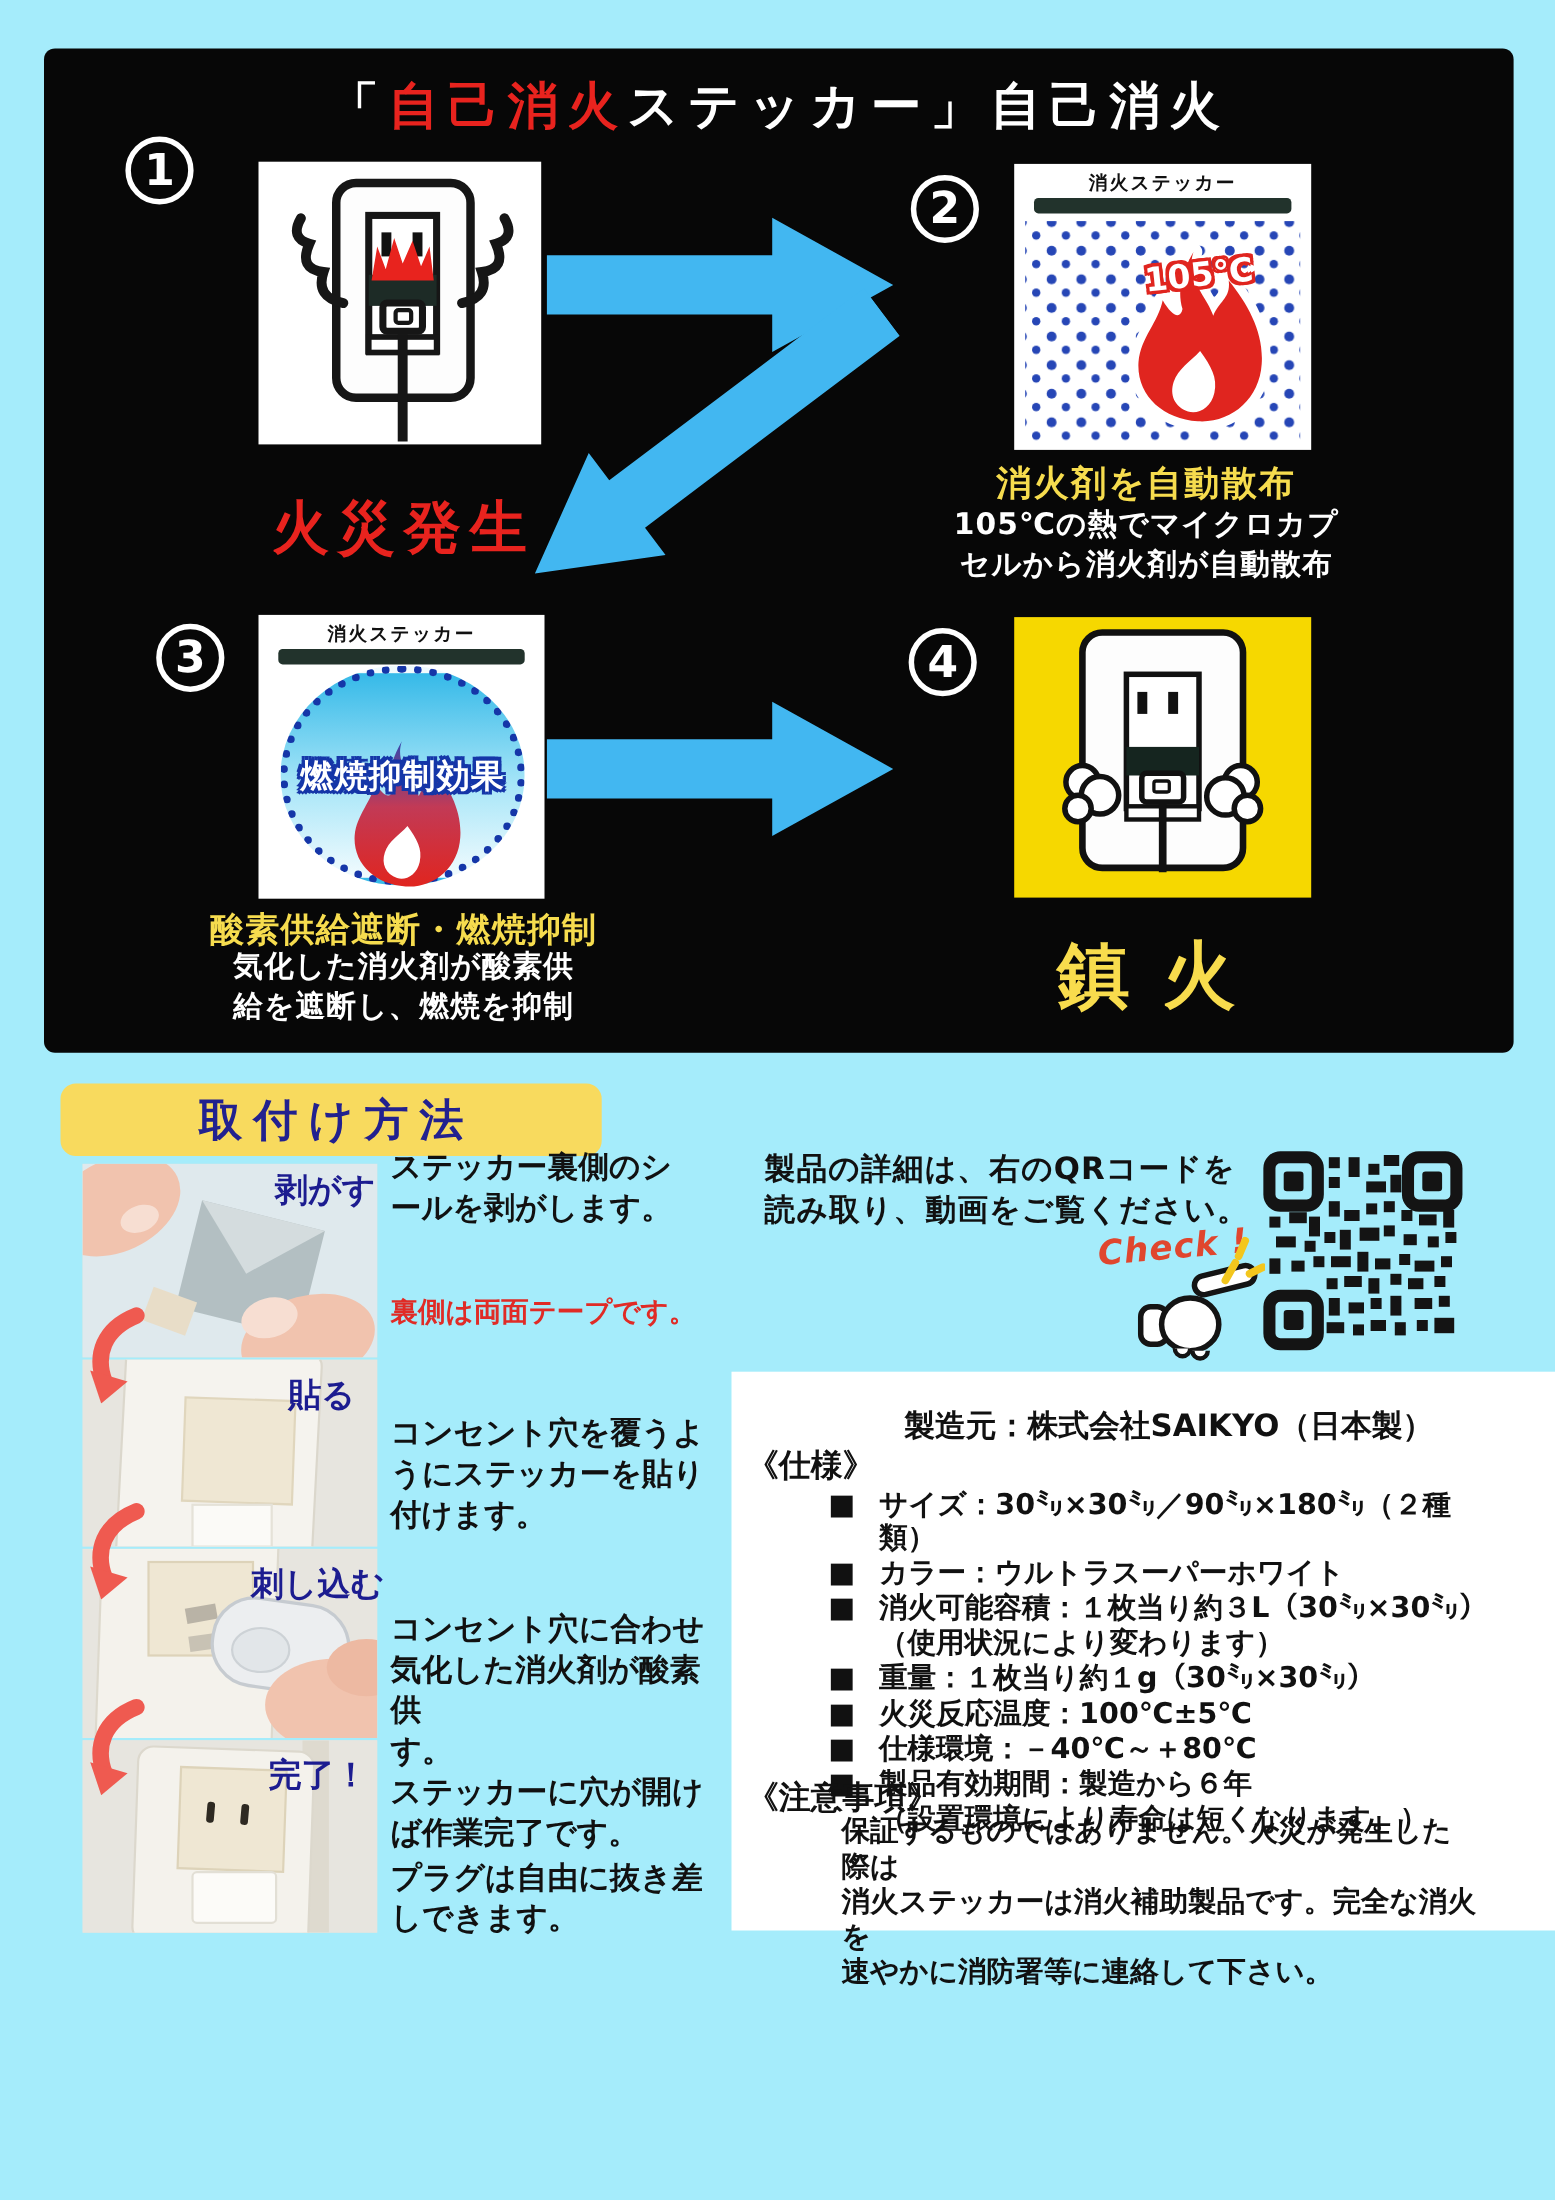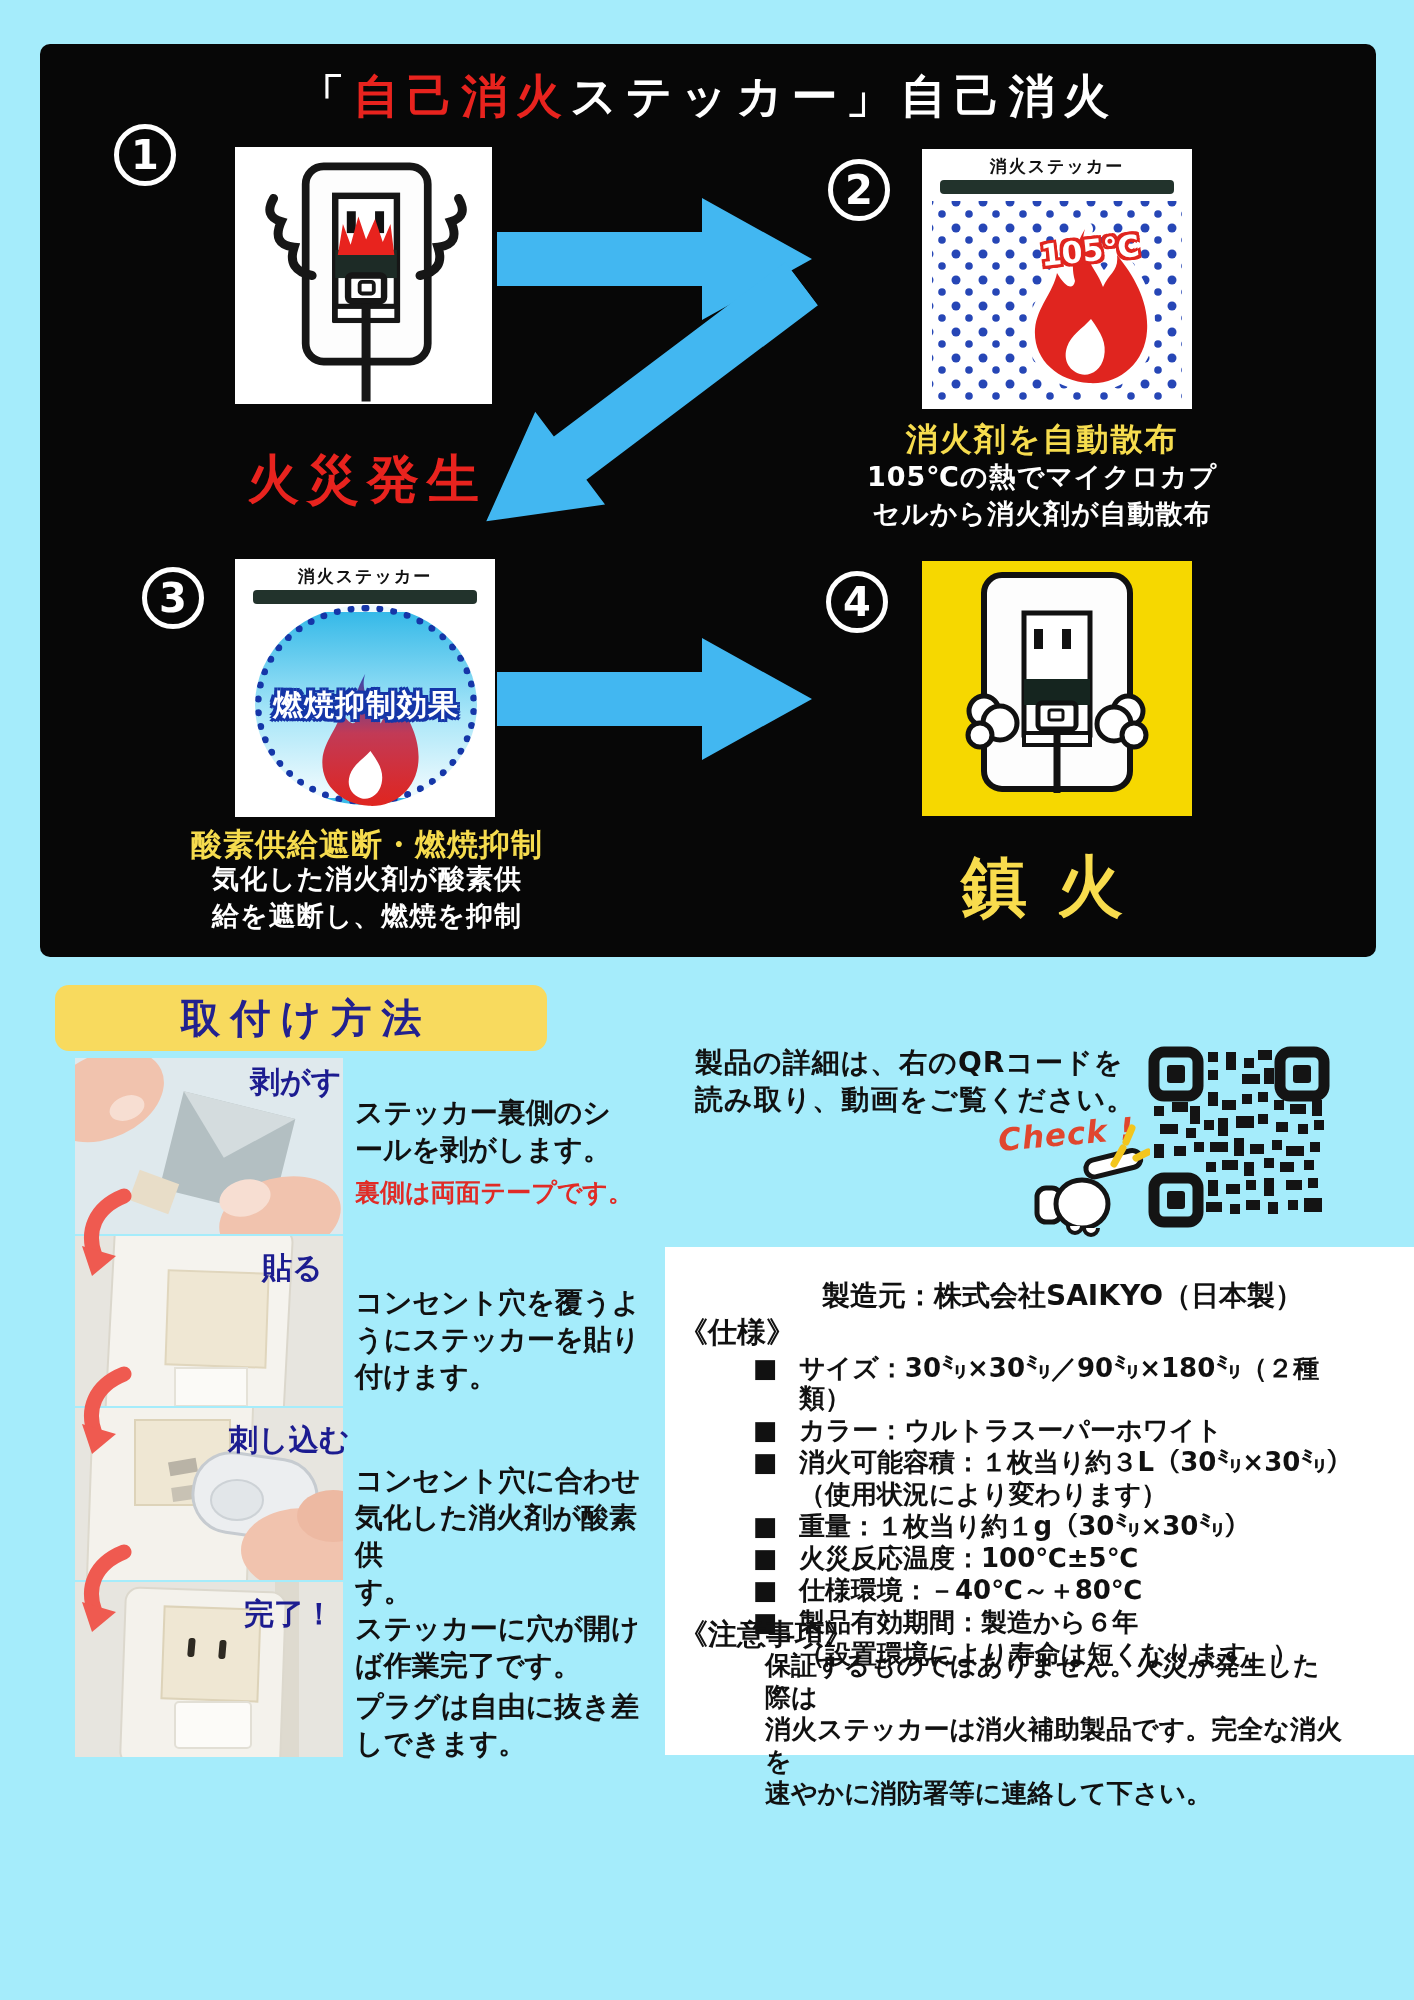--- a/index.html
+++ b/index.html
@@ -61,21 +61,21 @@
   .pl1 { left:250px; top:1062px; }
   .pl2 { left:262px; top:1248px; }
   .pl3 { left:228px; top:1420px; }
   .pl4 { left:244px; top:1594px; }
   .red-arrow { position:absolute; width:58px; height:88px; }
   .ra1 { left:80px; top:1188px; }
   .ra2 { left:80px; top:1366px; }
   .ra3 { left:80px; top:1544px; }
 
   .desc { position:absolute; left:355px; width:300px; color:#111; font-size:28px; font-weight:bold; line-height:37px; }
-  .d1  { top:1094px; }
+  .d1  { top:1042px; }
   .d1n { top:1174px; color:#e02b26; font-size:25px; }
   .d2  { top:1284px; }
   .d3  { top:1462px; }
   .d4a { top:1610px; }
   .d4b { top:1688px; }
 
   
   .qr-lead { position:absolute; left:695px; top:1044px; width:450px; font-size:28px; font-weight:bold; color:#111; line-height:37px; letter-spacing:1px; }
   .check { position:absolute; left:998px; top:1116px; color:#e0462e; font-size:31px; font-style:italic; font-weight:bold; transform:rotate(-5deg); letter-spacing:1px; }
   .hand { position:absolute; left:1034px; top:1146px; width:112px; height:92px; }

